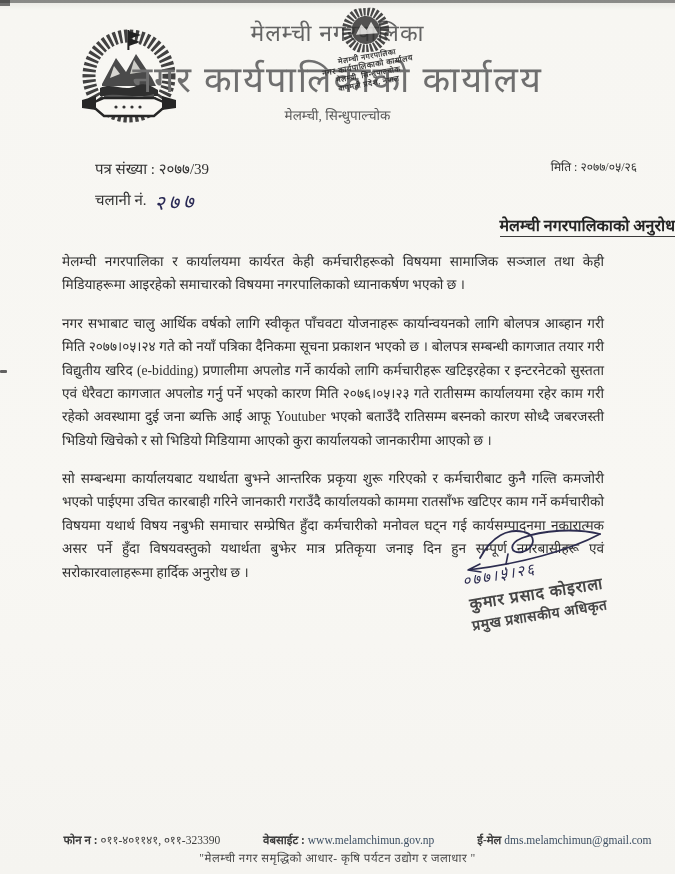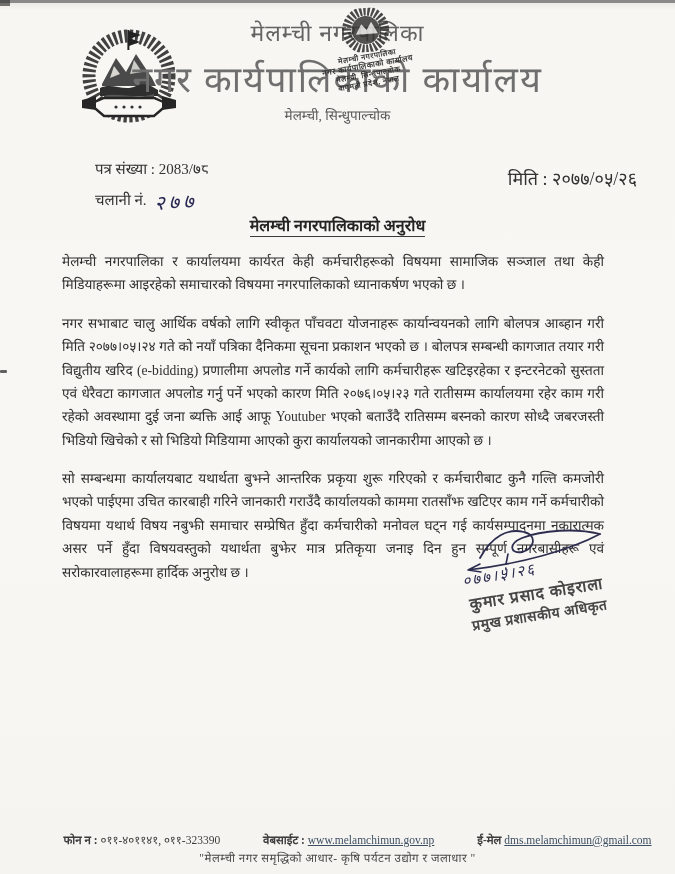--- a/index.html
+++ b/index.html
@@ -34,31 +34,31 @@
     transform:rotate(-4deg);opacity:.92;text-align:center;color:#2f2f2f;
   }
   .round-stamp .stamp-lines div{
     font-size:7.5px;font-weight:bold;line-height:9px;letter-spacing:.5px;
     transform:rotate(-6deg);
   }
   .round-stamp .stamp-lines div:nth-child(2){font-size:8px;}
 
   
   .meta-left{position:absolute;top:158px;left:95px;font-size:15px;color:#323232;}
-  .meta-date{position:absolute;top:166px;right:58px;font-size:18px;color:#323232;}
+  .meta-date{position:absolute;top:158px;right:58px;font-size:12px;color:#323232;}
   .chalani{position:absolute;top:184px;left:95px;font-size:15px;color:#323232;}
   .handwrite-no{
     display:inline-block;font-size:20px;color:#2a2a55;
     transform:rotate(-3deg) translateY(4px);letter-spacing:4px;margin-left:4px;
     font-style:italic;
   }
 
   
   .subject{
-    position:absolute;top:214px;left:0;width:675px;text-align:center;
+    position:absolute;top:214px;left:0;width:675px;text-align:right;
     font-size:16px;font-weight:bold;color:#242424;
   }
   .subject span{border-bottom:1.5px solid #3a3a3a;padding-bottom:2px;}
 
   
   .body-text{position:absolute;top:250px;left:62px;width:558px;}
   .body-text p{
     margin:0 16px 15px 0;font-size:13.6px;line-height:1.72;
     text-align:justify;color:#2e2e2e;
   }
@@ -74,21 +74,21 @@
     position:absolute;top:58px;left:38px;width:200px;text-align:center;
     transform:rotate(-9deg);color:#474747;
   }
   .name-stamp .sn{font-size:16px;font-weight:bold;letter-spacing:1px;line-height:24px;}
   .name-stamp .st{font-size:14px;font-weight:bold;letter-spacing:.5px;line-height:20px;}
 
   
   .footer{position:absolute;top:832px;left:0;width:675px;text-align:center;color:#3c3c3c;}
   .footer .line1{font-size:11.5px;}
   .footer .line1 b{font-weight:bold;margin-left:40px;}
-  .footer .link{color:#3d4f63;text-decoration:underline;}
+  .footer .link{color:#3d4f63;}
   .footer .line2{font-size:11.5px;margin-top:3px;color:#4a4a4a;letter-spacing:.5px;}
 </style>
 </head>
 <body>
 
 <div class="page">
 
   <div class="artifact art-top"></div>
   <div class="artifact art-corner-l"></div>
   <div class="artifact art-dot-left"></div>
@@ -138,21 +138,21 @@
     <div class="stamp-lines">
       <div>मेलम्ची नगरपालिका</div>
       <div>नगर कार्यपालिकाको कार्यालय</div>
       <div>मेलम्ची, सिन्धुपाल्चोक</div>
       <div>बागमती प्रदेश, नेपाल</div>
     </div>
   </div>
 
   <div class="meta-left">
     <span>पत्र संख्या :</span>
-    <span>2083/७८</span>
+    <span>२०७७/39</span>
   </div>
   <div class="meta-date">
     <span>मिति :</span>
     <span>२०७७/०५/२६</span>
   </div>
   <div class="chalani">
     <span>चलानी नं.</span>
     <span class="handwrite-no">२७७</span>
   </div>
 

